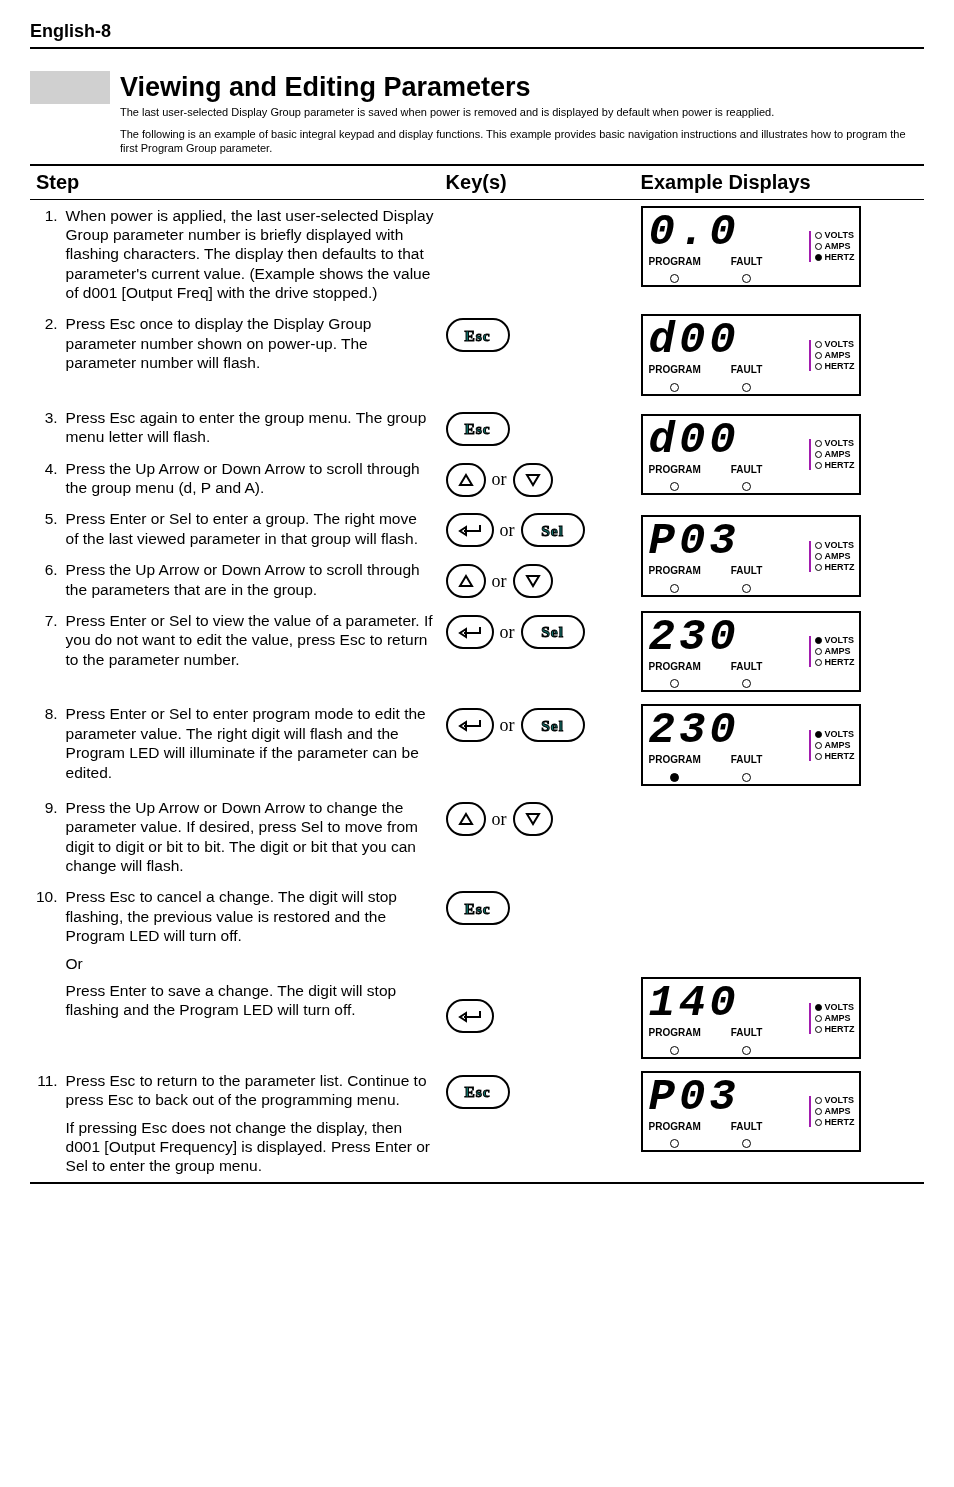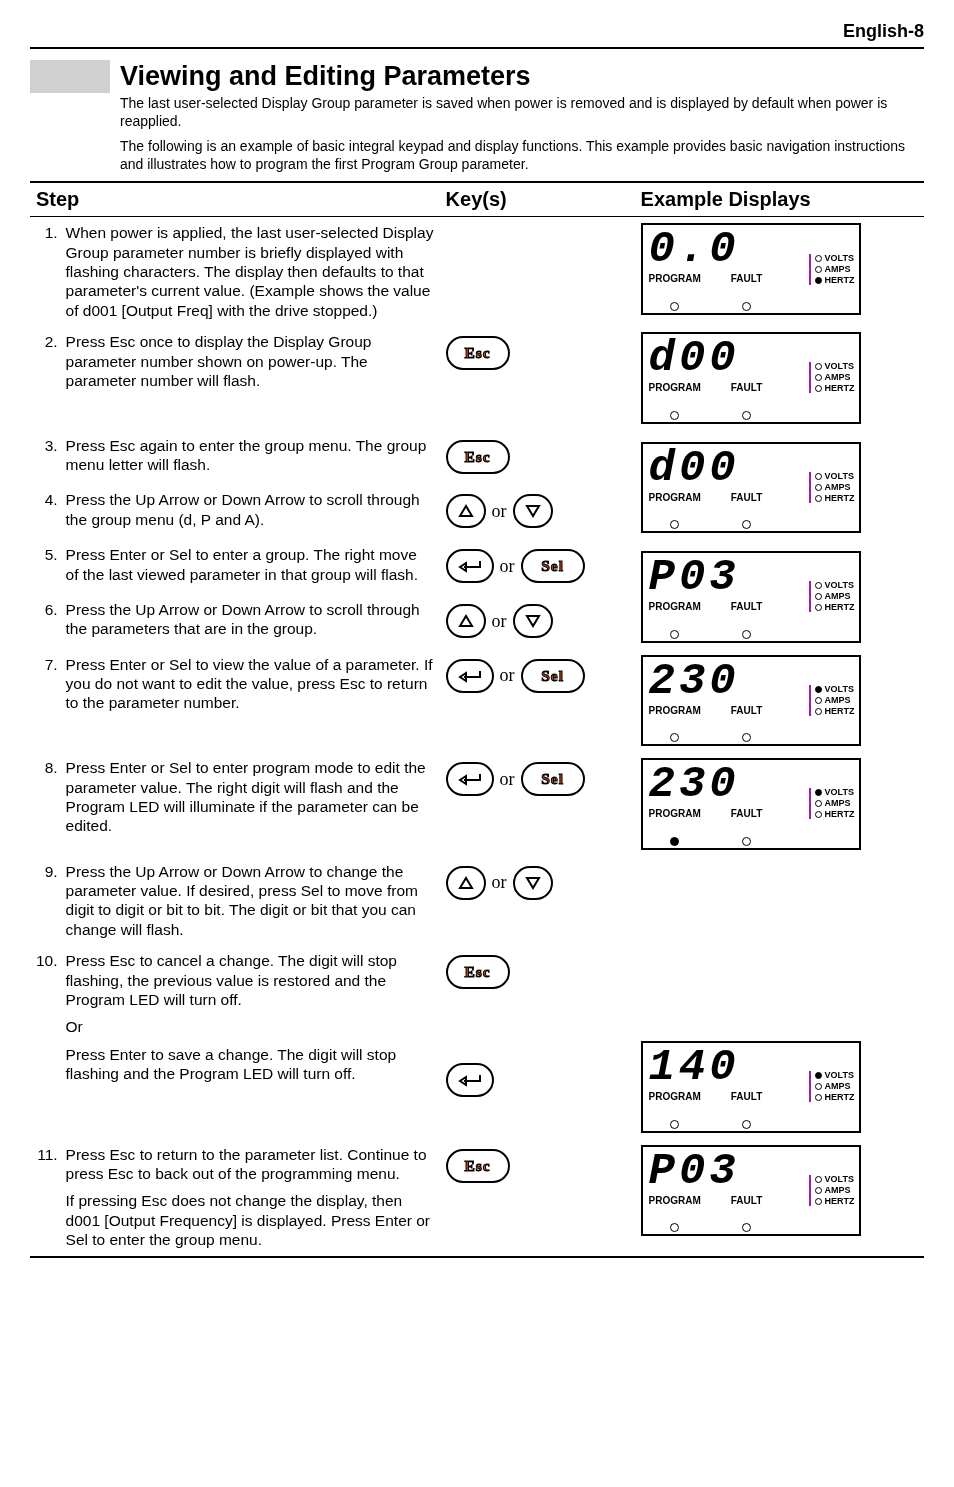--- a/index.html
+++ b/index.html
@@ -7,26 +7,26 @@
     margin: 0;
     padding: 20px 30px 30px;
     font-family: Arial, Helvetica, sans-serif;
     background: #fff;
     color: #000;
     width: 954px;
     font-size: 16px;
     line-height: 1.25;
   }
   hr.top-rule, hr.mid-rule { border: none; border-top: 2px solid #000; margin: 2px 0 0; }
-  .page-head { display: flex; justify-content: flex-end; align-items: flex-end; font-size: 15px; padding-bottom: 2px;}
+  .page-head { display: flex; justify-content: space-between; align-items: flex-end; font-size: 15px; padding-bottom: 2px;}
   .page-head .left { font-weight: bold; font-size: 18px; }
-  .title-bar { display: flex; align-items: stretch; margin-top: 11px;}
+  .title-bar { display: flex; align-items: stretch; margin-top: 22px;}
   .title-bar .lead { width: 80px; background:#d0d0d0; }
   .title-bar h1 { margin: 0; font-size: 27px; font-weight: bold; padding-left: 10px; }
-  .intro { margin: 2px 0 8px 90px; font-size: 14px; line-height: 1.25;}
+  .intro { margin: 2px 0 8px 90px; font-size: 11px; line-height: 1.25;}
   table.steps { width: 100%; border-collapse: collapse; }
   table.steps th { text-align: left; font-size: 20px; font-weight: bold; border-top: 2px solid #000; border-bottom: 1px solid #000; padding: 4px 6px;}
   table.steps td { border-bottom: 0; padding: 6px 6px; vertical-align: top; font-size: 15.5px;}
   table.steps col.num { width: 22px; }
   table.steps col.desc { width: 380px; }
   table.steps col.key { width: 195px; }
   table.steps col.disp { }
   table.steps td.num { text-align: right; padding-right: 2px; white-space: nowrap; }
   table.steps tr.last td { border-bottom: 2px solid #000; }
   .key-cell { display:flex; align-items: center; gap: 6px; padding-top: 4px;}
@@ -35,34 +35,34 @@
   
   .pill {
     display:inline-flex; align-items:center; justify-content:center;
     min-width:64px; height:34px; padding: 0 12px;
     border:2px solid #000; border-radius: 20px;
     font-family: "Times New Roman", serif;
   }
   .pill.round { width:40px; min-width:40px; padding:0; }
   .outline-text { 
      font-weight: bold; letter-spacing: 1px;
-     -webkit-text-stroke: 1px #000; color:#c2410c;
+     -webkit-text-stroke: 1px #000; color:#0f766e;
   }
   .or-txt { font-family:"Times New Roman",serif; font-size:18px; }
 
   
   .disp { display:flex; border:2px solid #000; padding: 2px 4px 2px 6px; width: 220px; align-items:center; }
   .seg-area { flex:1; }
   .seg-row { font-family: "Courier New", monospace; font-size: 44px; font-weight: bold; line-height:1; letter-spacing: 4px; font-style: italic;}
   .ind-col { border-left: 2px solid #a21caf; padding-left:4px; display:flex; flex-direction:column; gap:2px; font-size:9px; font-weight:bold;}
   .ind { display:flex; align-items:center; gap:3px; line-height:1;}
   .dot { width:7px; height:7px; border:1.5px solid #000; border-radius:50%; background:#fff; display:inline-block;}
   .dot.on { background:#000; }
   .pf-row { display:flex; gap:30px; font-size:10px; font-weight:bold; margin-top:2px;}
-  .pf { display:flex; flex-direction:column; align-items:center; gap:16px;}
+  .pf { display:flex; flex-direction:column; align-items:center; gap:6px;}
   .pf .dot { width:9px; height:9px; }
 </style>
 </head>
 <body>
 
 <div class="page-head">
   <span class="left">English-8</span>
 </div>
 <hr class="top-rule">
 

